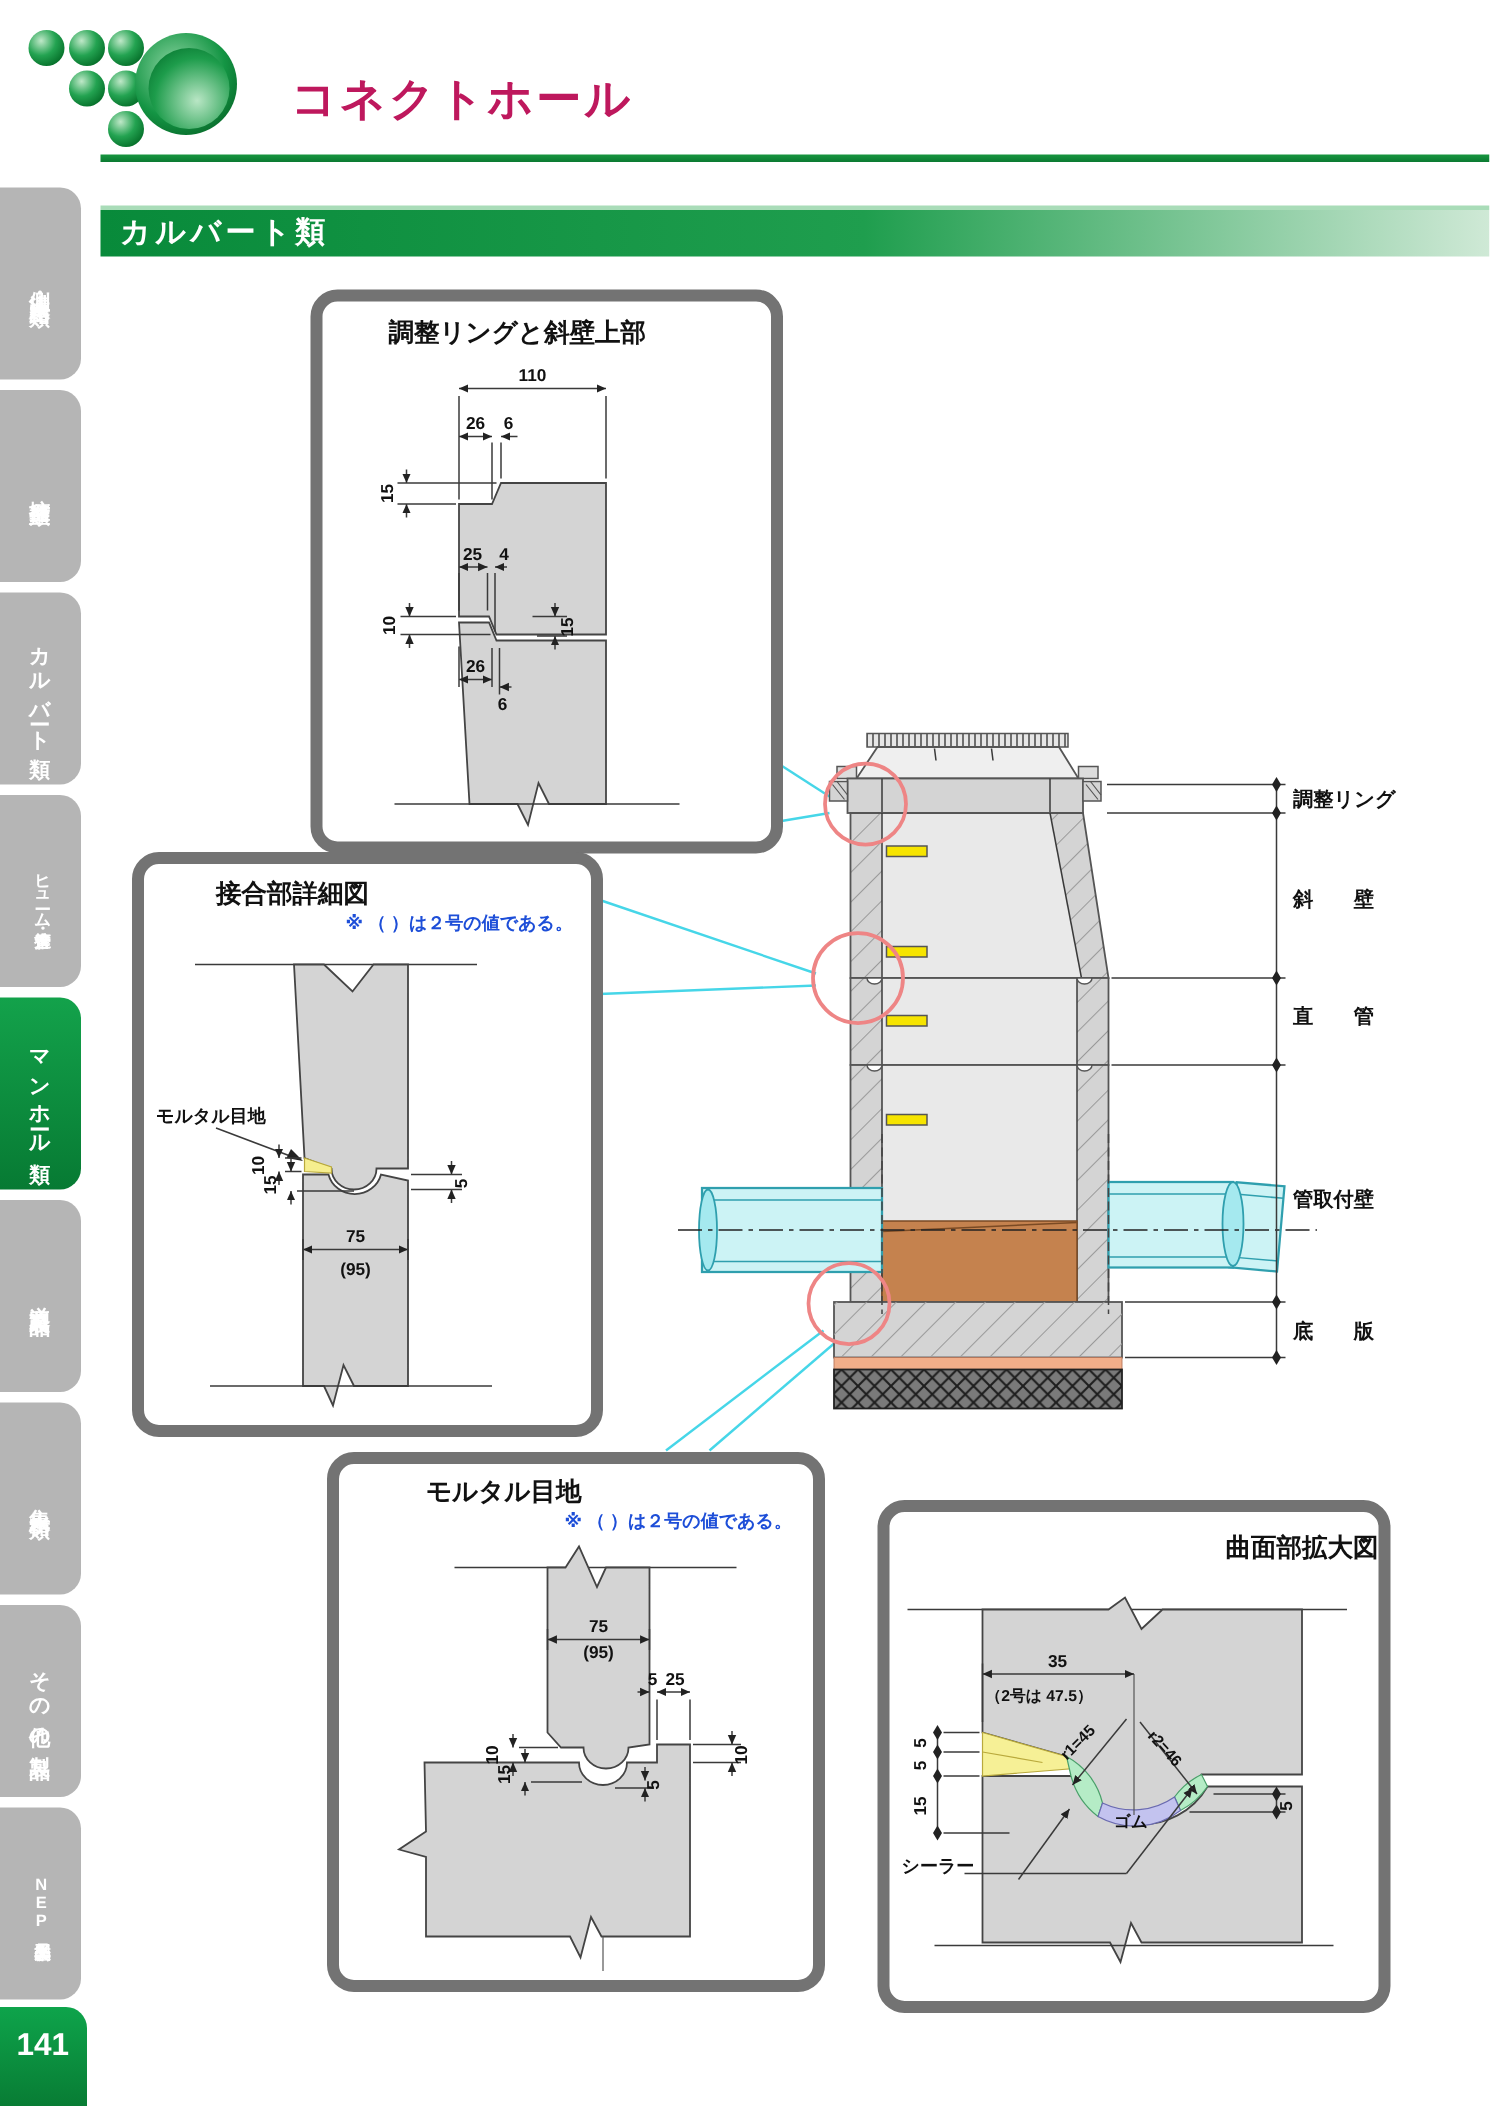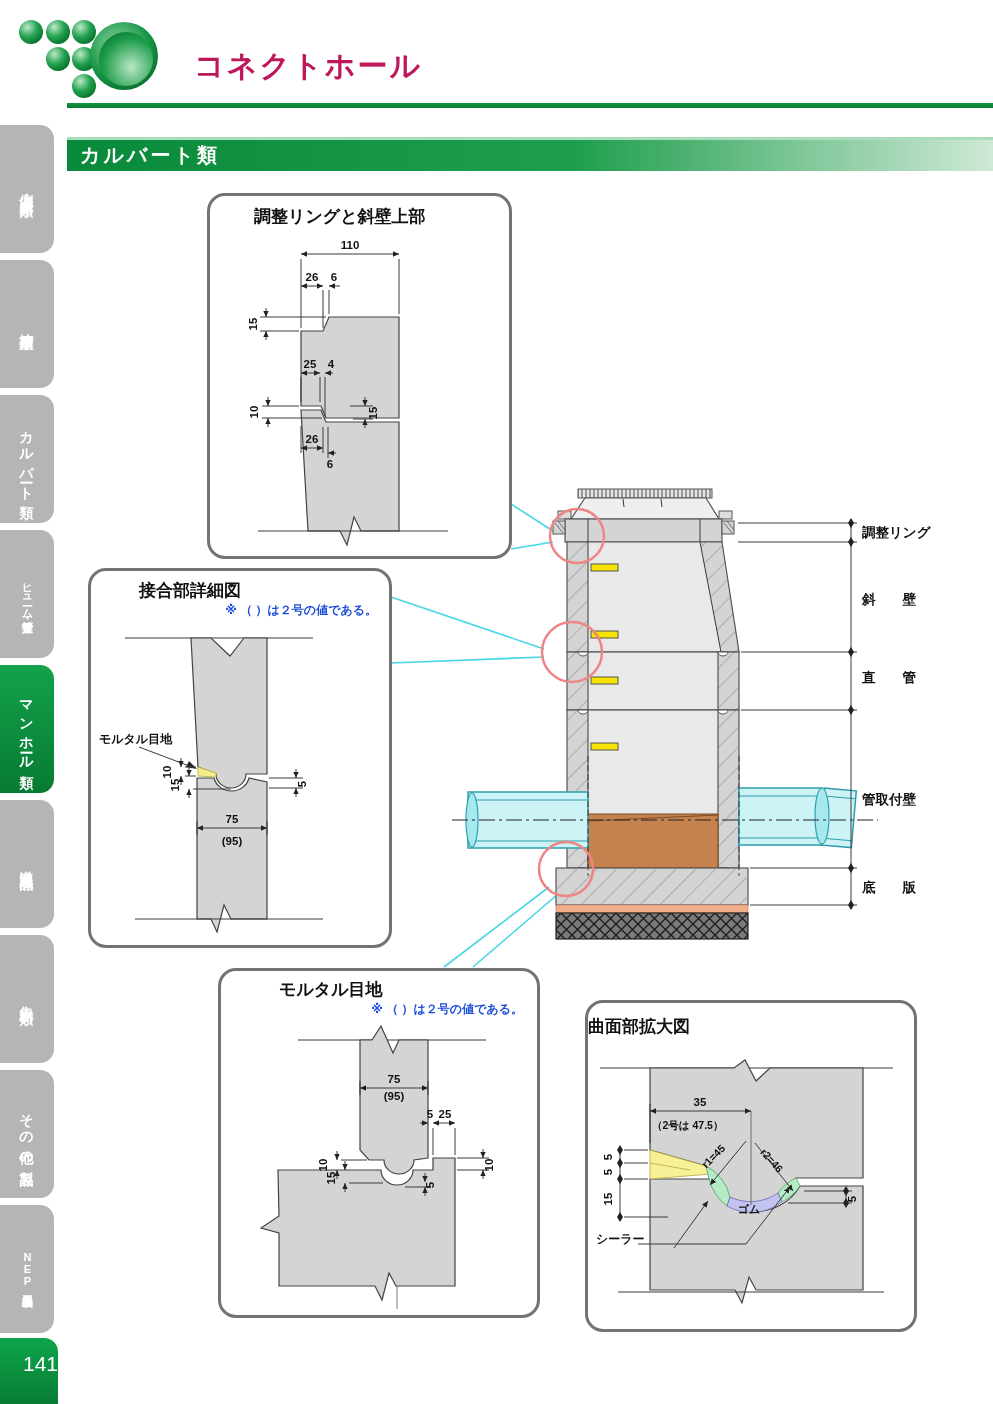--- a/index.html
+++ b/index.html
@@ -18,24 +18,24 @@
                font-size:20px;font-weight:bold;letter-spacing:3px;}
   
   .tab{position:absolute;left:0;width:54px;height:128px;background:#b5b5b5;
        border-radius:0 14px 14px 0;display:flex;align-items:center;justify-content:center;z-index:3;}
   .tab.active{background:linear-gradient(180deg,#13a24b,#077a33);}
   .tab span{writing-mode:vertical-rl;text-orientation:upright;color:#fff;font-weight:bold;
             font-size:14px;letter-spacing:2px;}
   .tab.small span{font-size:11px;letter-spacing:0;}
   .page-tab{position:absolute;left:0;top:1338px;width:58px;height:66px;z-index:3;
             background:linear-gradient(180deg,#0ea44b,#087c34);border-radius:0 14px 0 0;}
-  .page-tab span{display:block;padding:14px 0 0 11px;color:#fff;font-size:21px;font-weight:normal;text-align:right;}
+  .page-tab span{display:block;padding:14px 0 0 11px;color:#fff;font-size:21px;font-weight:bold;}
   
   #mainsvg{position:absolute;left:0;top:0;z-index:1;}
-  .dbox{position:absolute;background:#fff;border:3px solid #737373;border-radius:18px;z-index:2;}
+  .dbox{position:absolute;background:#fff;border:8px solid #737373;border-radius:18px;z-index:2;}
   .dbox svg{position:absolute;left:0;top:0;}
   .dbox .dtitle{position:absolute;font-size:17px;font-weight:bold;color:#111;z-index:2;white-space:nowrap;}
   .dbox .dnote{position:absolute;font-size:12px;font-weight:bold;color:#1d4ed8;z-index:2;white-space:nowrap;}
   
   text{font-family:"Liberation Sans","DejaVu Sans",sans-serif;}
   .dim{font-size:11.5px;font-weight:bold;fill:#111;}
   .lbl{font-size:13.5px;font-weight:bold;fill:#111;}
   .sm{font-size:10.5px;font-weight:bold;fill:#111;}
   .ln{stroke:#3a3a3a;stroke-width:1;fill:none;}
   .thin{stroke:#555;stroke-width:0.8;fill:none;}
@@ -384,21 +384,21 @@
     <text class="dim" x="209" y="147" text-anchor="middle">5</text>
     <text class="dim" x="224" y="147" text-anchor="middle">25</text>
     <text class="dim" x="106" y="194" text-anchor="middle" transform="rotate(-90 106 194)">10</text>
     <text class="dim" x="114" y="207" text-anchor="middle" transform="rotate(-90 114 207)">15</text>
     <text class="dim" x="213" y="214" text-anchor="middle" transform="rotate(-90 213 214)">5</text>
     <text class="dim" x="272" y="194" text-anchor="middle" transform="rotate(-90 272 194)">10</text>
   </svg>
 </div>
 
 <div class="dbox" style="left:585px;top:1000px;width:326px;height:326px;">
-  <div class="dtitle" style="left:0;right:0;top:12px;text-align:left;">曲面部拡大図</div>
+  <div class="dtitle" style="left:0;right:0;top:12px;text-align:right;">曲面部拡大図</div>
   <svg width="326" height="326" viewBox="0 0 326 326">
     <line x1="12" y1="65" x2="305" y2="65" class="ln"></line>
     <path class="part" d="M62,65 L146,65 L157,57 L168,78 L182,65 L275,65 L275,175 L208,175 A48,48 0 0 1 118,163 L62,147 Z"></path>
     <path class="part" d="M62,176 L122,176 A50,50 0 0 0 212,183 L275,183 L275,287 L168,287 L161,274 L154,300 L147,287 L62,287 Z"></path>
     <line x1="30" y1="289" x2="296" y2="289" class="ln"></line>
     <path d="M62,147 L118,163 L123,171 L62,176 Z" fill="#f6f096" stroke="#b9a93c" stroke-width="0.8"></path>
     <line x1="62" y1="160" x2="102" y2="167" stroke="#b9a93c" stroke-width="0.8"></line>
     <path d="M118,163 A48,48 0 0 1 142,194 L139,203 A50,50 0 0 1 121,176 Z" fill="#b5ecc6" stroke="#4aa06a" stroke-width="0.8"></path>
     <path d="M208,175 A48,48 0 0 0 190,190 L194,199 A50,50 0 0 0 212,183 Z" fill="#b5ecc6" stroke="#4aa06a" stroke-width="0.8"></path>
     <path d="M142,194 A48,48 0 0 0 190,190 L194,199 A50,50 0 0 1 139,203 Z" fill="#c3c3ef" stroke="#6a6ab0" stroke-width="0.8"></path>

